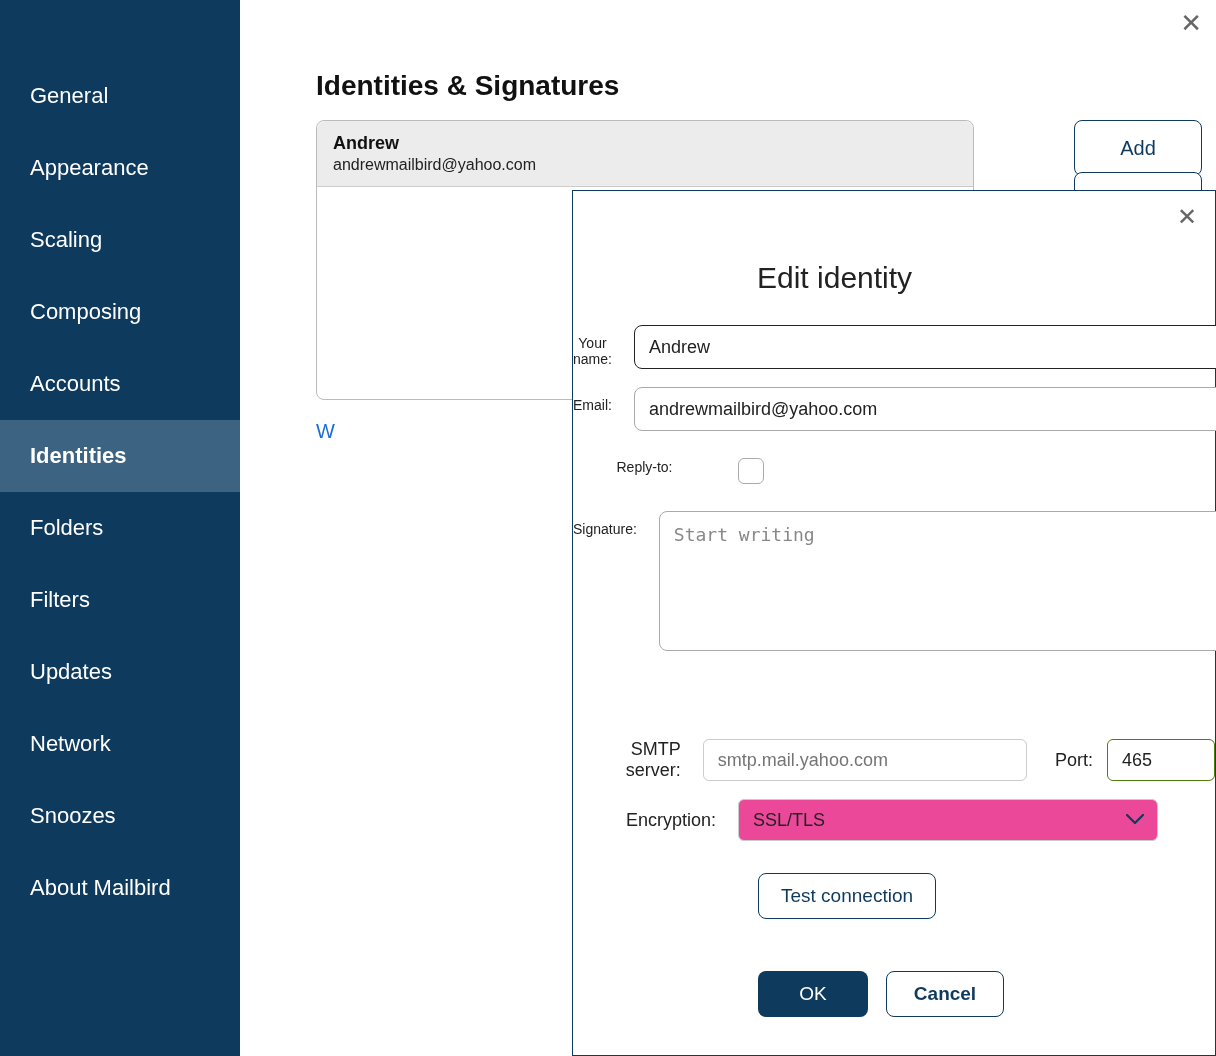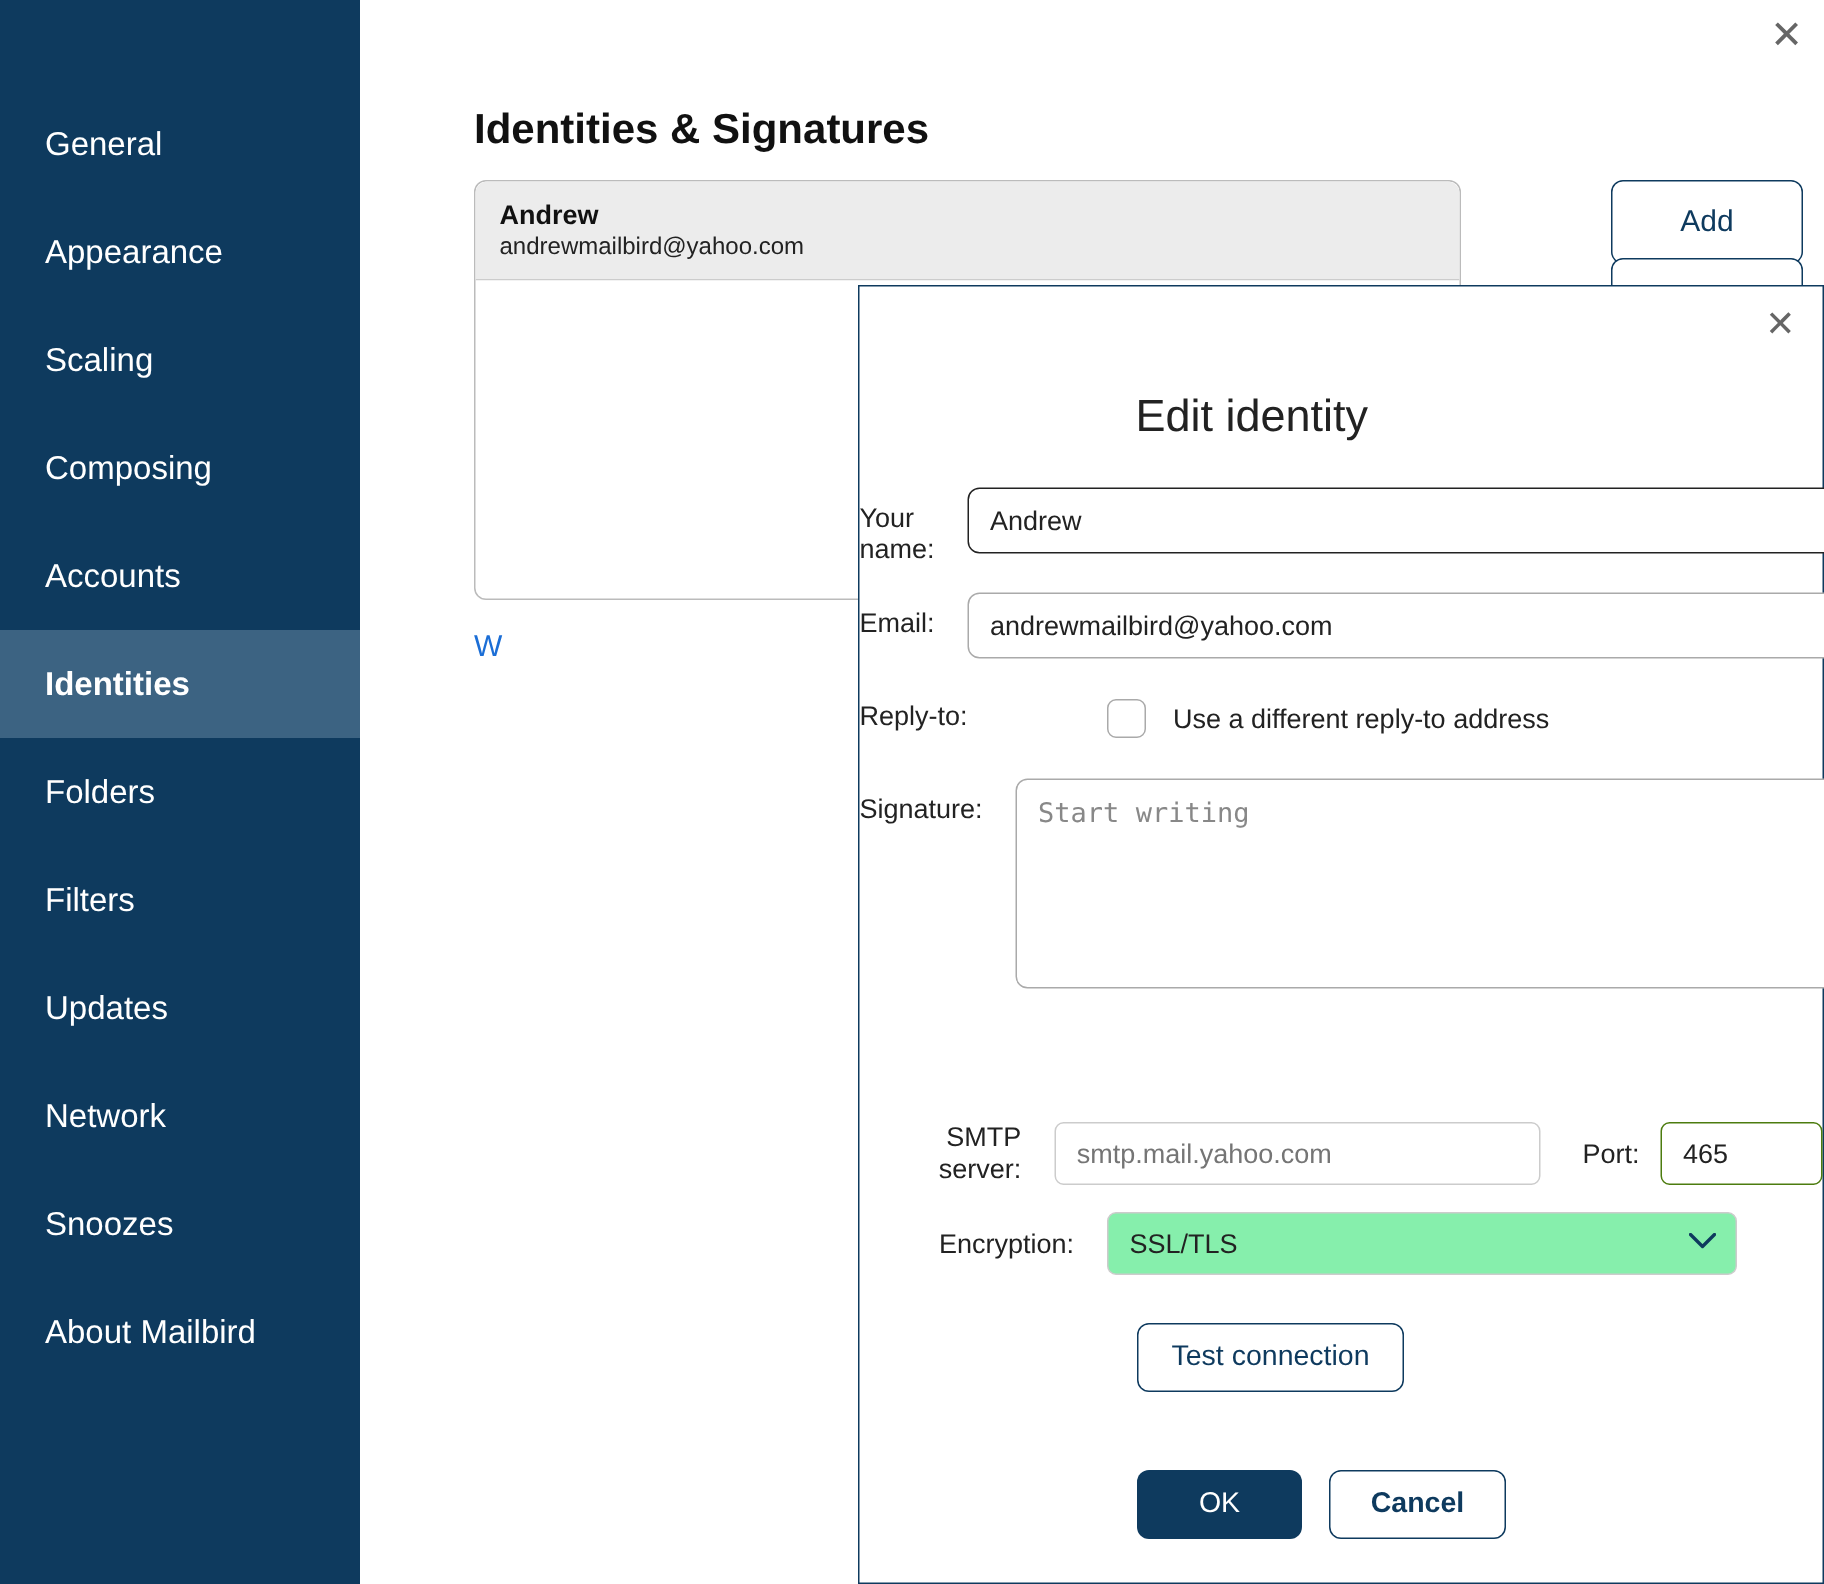--- a/index.html
+++ b/index.html
@@ -27,40 +27,40 @@
 
     .link-partial { position: absolute; left: 76px; top: 420px; color: #1b6ed6; font-size: 20px; }
 
     
     .modal { position: absolute; left: 332px; top: 190px; right: 0; bottom: 0; background: #fff; border: 1px solid #0e3a5e; border-top-width: 1px; }
     .modal-close { position: absolute; top: 14px; right: 18px; color: #666; font-size: 24px; cursor: pointer; line-height: 1; }
     .modal-title { font-size: 30px; color: #222; margin: 70px 0 0 184px; font-weight: 500; }
 
     .form { margin-top: 30px; }
     .form-row { display: flex; align-items: flex-start; margin-bottom: 18px; }
-    .form-label { width: 165px; text-align: left; padding-right: 22px; font-size: 18px; color: #222; padding-top: 10px; }
+    .form-label { width: 165px; text-align: center; padding-right: 22px; font-size: 14px; color: #222; padding-top: 10px; }
     .form-field { flex: 1; padding-right: 40px; }
     .text-input { width: 615px; height: 44px; border: 1px solid #aaa; border-radius: 8px; font-size: 18px; padding: 0 14px; color: #222; outline: none; }
     .text-input.strong { border: 1.5px solid #222; }
     .textarea { width: 615px; height: 140px; border: 1px solid #aaa; border-radius: 8px; font-size: 18px; padding: 12px 14px; color: #222; outline: none; resize: none; }
     .textarea::placeholder, .text-input::placeholder { color: #888; }
 
     .checkbox-wrap { display: flex; align-items: center; height: 44px; }
     .checkbox { width: 26px; height: 26px; border: 1.5px solid #aaa; border-radius: 6px; margin-right: 18px; cursor: pointer; }
     .checkbox-label { font-size: 18px; color: #222; }
 
     .smtp-row { display: flex; align-items: center; margin-top: 84px; margin-bottom: 18px; }
     .smtp-label { width: 165px; text-align: right; padding-right: 22px; font-size: 18px; color: #222; }
     .smtp-input { width: 420px; height: 42px; border: 1px solid #ccc; border-radius: 6px; font-size: 18px; padding: 0 14px; color: #222; outline: none; }
     .port-label { margin-left: 28px; margin-right: 14px; font-size: 18px; color: #222; }
     .port-input { width: 108px; height: 42px; border: 1px solid #4d7c0f; border-radius: 6px; font-size: 18px; padding: 0 14px; color: #222; outline: none; }
 
     .enc-row { display: flex; align-items: center; margin-bottom: 32px; }
     .select-wrap { position: relative; width: 420px; }
-    .select-input { width: 100%; height: 42px; border: 1px solid #ccc; border-radius: 6px; font-size: 18px; padding: 0 14px; color: #222; background: #86efac; display: flex; align-items: center; cursor: pointer; }
+    .select-input { width: 100%; height: 42px; border: 1px solid #ccc; border-radius: 6px; font-size: 18px; padding: 0 14px; color: #222; background: #ec4899; display: flex; align-items: center; cursor: pointer; }
     .chevron { position: absolute; right: 14px; top: 50%; transform: translateY(-50%); color: #0e3a5e; pointer-events: none; }
 
     .test-btn { margin-left: 185px; height: 46px; padding: 0 22px; border: 1.5px solid #0e3a5e; background: #fff; color: #0e3a5e; font-size: 19px; border-radius: 8px; cursor: pointer; }
 
     .modal-buttons { margin: 52px 0 0 185px; display: flex; gap: 18px; }
     .ok-btn { width: 110px; height: 46px; background: #0e3a5e; color: #fff; border: none; font-size: 19px; border-radius: 8px; cursor: pointer; }
     .cancel-btn { width: 118px; height: 46px; background: #fff; color: #0e3a5e; border: 1.5px solid #0e3a5e; font-size: 19px; border-radius: 8px; cursor: pointer; font-weight: bold; }
   </style>
 </head>
 <body>
@@ -113,21 +113,20 @@
           <label class="form-label">Email:</label>
           <div class="form-field">
             <input class="text-input" value="andrewmailbird@yahoo.com" style="">
           </div>
         </div>
 
         <div class="form-row">
           <label class="form-label">Reply-to:</label>
           <div class="form-field checkbox-wrap">
             <div class="checkbox"></div>
-            <span class="checkbox-label">Use a different reply-to address</span>
           </div>
         </div>
 
         <div class="form-row">
           <label class="form-label">Signature:</label>
           <div class="form-field">
             <textarea class="textarea" placeholder="Start writing" style=""></textarea>
           </div>
         </div>
 

